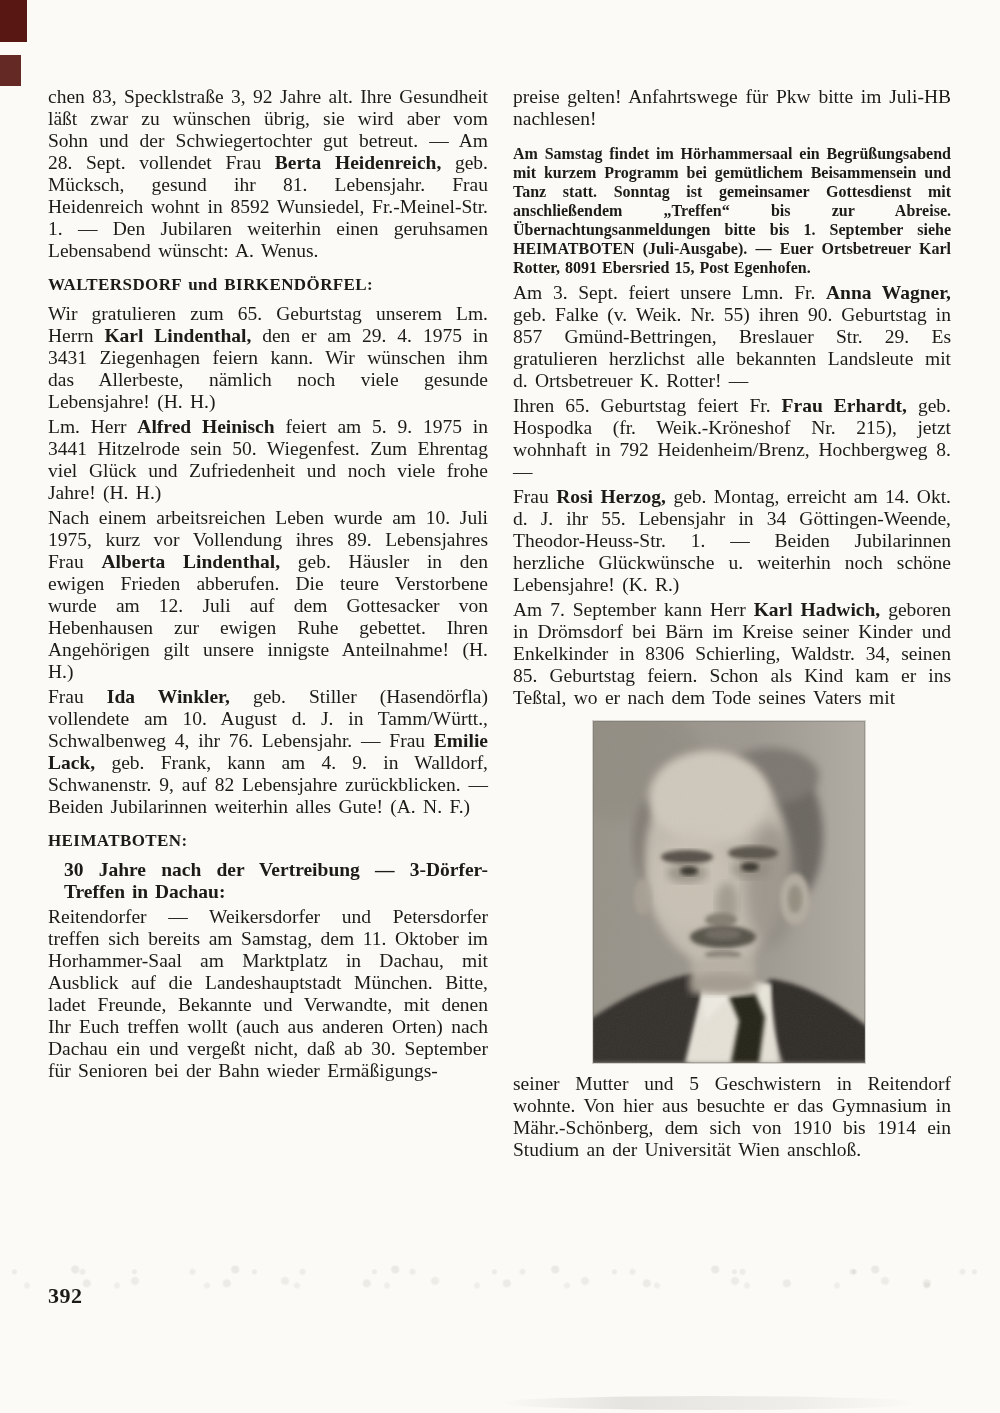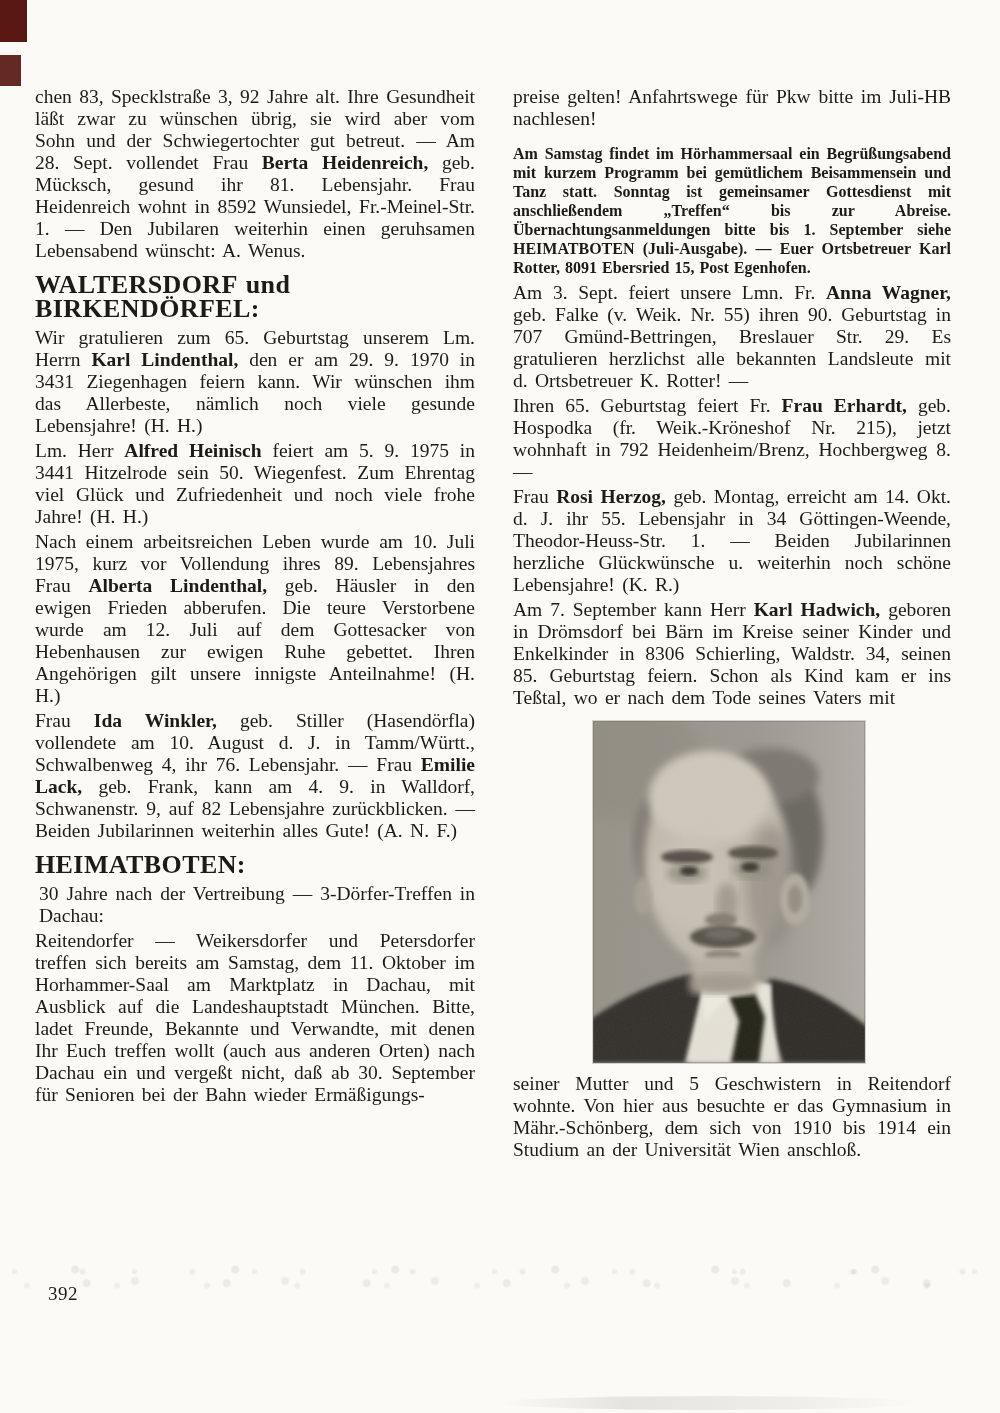--- a/index.html
+++ b/index.html
@@ -11,50 +11,50 @@
   body{
     width:1000px;height:1413px;
     background:var(--paper);
     font-family:"Liberation Serif", serif;
     color:var(--ink);
     position:relative;
     overflow:hidden;
   }
   .page{position:absolute;inset:0;}
   .col{position:absolute;top:86px;}
-  .col-left{left:35px;width:440px;}
+  .col-left{left:48px;width:440px;}
   .col-right{left:513px;width:438px;}
   .blk-paragraph{
     font-size:19.5px;line-height:22px;
     text-align:justify;margin:0 0 3px 0;
     word-spacing:2.5px;
   }
   .blk-paragraph .b, .blk-small .b, .b{font-weight:bold;}
   .blk-heading{
-    font-size:26px;line-height:24px;font-weight:bold;
+    font-size:17px;line-height:24px;font-weight:bold;
     margin:11px 0 6px 0;letter-spacing:.4px;word-spacing:2px;
   }
   .blk-subheading{
-    font-size:19.5px;line-height:22px;font-weight:normal;
-    text-align:justify;margin:0 0 3px 4px;word-spacing:2px;
+    font-size:19.5px;line-height:22px;font-weight:bold;
+    text-align:justify;margin:0 0 3px 16px;word-spacing:2px;
   }
   .blk-small{
     font-size:16px;line-height:19px;font-weight:bold;
     text-align:justify;margin:14px 0 5px 0;word-spacing:1px;
   }
   .photo-wrap{
     width:272px;height:342px;
     margin:12px 0 10px 80px;
     box-shadow:0 0 0 1px rgba(90,86,80,.25);
     position:relative;
   }
   .photo-wrap svg{display:block;width:272px;height:342px;}
   .page-number{
     position:absolute;left:48px;top:1283px;
-    font-size:19px;font-weight:normal;letter-spacing:.5px;
+    font-size:22px;font-weight:bold;letter-spacing:.5px;
   }
   .corner-mark-1{
     position:absolute;left:0;top:0;width:27px;height:42px;
     background:var(--mark);
   }
   .corner-mark-2{
     position:absolute;left:0;top:55px;width:21px;height:31px;
     background:var(--mark);opacity:.92;
   }
   .noise-band{
@@ -79,32 +79,32 @@
 <body>
 
 <div class="page">
 
   <div class="corner-mark-1"></div>
   <div class="corner-mark-2"></div>
 
   <div class="col col-left" id="col-left">
       <p class="blk-paragraph"><span>chen 83, Specklstraße 3, 92 Jahre alt. Ihre Gesundheit läßt zwar zu wünschen übrig, sie wird aber vom Sohn und der Schwiegertochter gut betreut. — Am 28. Sept. vollendet Frau </span><span class="b">Berta Heidenreich,</span><span> geb. Mücksch, gesund ihr 81. Lebensjahr. Frau Heidenreich wohnt in 8592 Wunsiedel, Fr.-Meinel-Str. 1. — Den Jubilaren weiterhin einen geruhsamen Lebensabend wünscht: A. Wenus.</span></p>
       <h2 class="blk-heading">WALTERSDORF und BIRKENDÖRFEL:</h2>
-      <p class="blk-paragraph"><span>Wir gratulieren zum 65. Geburtstag unserem Lm. Herrn </span><span class="b">Karl Lindenthal,</span><span> den er am 29. 9. 1970 in 3431 Ziegenhagen feiern kann. Wir wünschen ihm das Allerbeste, nämlich noch viele gesunde Lebensjahre! (H. H.)</span></p>
+      <p class="blk-paragraph"><span>Wir gratulieren zum 65. Geburtstag unserem Lm. Herrn </span><span class="b">Karl Lindenthal,</span><span> den er am 29. 4. 1975 in 3431 Ziegenhagen feiern kann. Wir wünschen ihm das Allerbeste, nämlich noch viele gesunde Lebensjahre! (H. H.)</span></p>
       <p class="blk-paragraph"><span>Lm. Herr </span><span class="b">Alfred Heinisch</span><span> feiert am 5. 9. 1975 in 3441 Hitzelrode sein 50. Wiegenfest. Zum Ehrentag viel Glück und Zufriedenheit und noch viele frohe Jahre! (H. H.)</span></p>
       <p class="blk-paragraph"><span>Nach einem arbeitsreichen Leben wurde am 10. Juli 1975, kurz vor Vollendung ihres 89. Lebensjahres Frau </span><span class="b">Alberta Lindenthal,</span><span> geb. Häusler in den ewigen Frieden abberufen. Die teure Verstorbene wurde am 12. Juli auf dem Gottesacker von Hebenhausen zur ewigen Ruhe gebettet. Ihren Angehörigen gilt unsere innigste Anteilnahme! (H. H.)</span></p>
       <p class="blk-paragraph"><span>Frau </span><span class="b">Ida Winkler,</span><span> geb. Stiller (Hasendörfla) vollendete am 10. August d. J. in Tamm/Württ., Schwalbenweg 4, ihr 76. Lebensjahr. — Frau </span><span class="b">Emilie Lack,</span><span> geb. Frank, kann am 4. 9. in Walldorf, Schwanenstr. 9, auf 82 Lebensjahre zurückblicken. — Beiden Jubilarinnen weiterhin alles Gute! (A. N. F.)</span></p>
       <h2 class="blk-heading">HEIMATBOTEN:</h2>
       <h3 class="blk-subheading">30 Jahre nach der Vertreibung — 3-Dörfer-Treffen in Dachau:</h3>
       <p class="blk-paragraph"><span>Reitendorfer — Weikersdorfer und Petersdorfer treffen sich bereits am Samstag, dem 11. Oktober im Horhammer-Saal am Marktplatz in Dachau, mit Ausblick auf die Landeshauptstadt München. Bitte, ladet Freunde, Bekannte und Verwandte, mit denen Ihr Euch treffen wollt (auch aus anderen Orten) nach Dachau ein und vergeßt nicht, daß ab 30. September für Senioren bei der Bahn wieder Ermäßigungs-</span></p>
     </div>
   <div class="col col-right" id="col-right">
       <p class="blk-paragraph"><span>preise gelten! Anfahrtswege für Pkw bitte im Juli-HB nachlesen!</span></p>
       <p class="blk-small"><span>Am Samstag findet im Hörhammersaal ein Begrüßungsabend mit kurzem Programm bei gemütlichem Beisammensein und Tanz statt. Sonntag ist gemeinsamer Gottesdienst mit anschließendem „Treffen“ bis zur Abreise. Übernachtungsanmeldungen bitte bis 1. September siehe HEIMATBOTEN (Juli-Ausgabe). — Euer Ortsbetreuer Karl </span><span class="b">Rotter,</span><span> 8091 Ebersried 15, Post Egenhofen.</span></p>
-      <p class="blk-paragraph"><span>Am 3. Sept. feiert unsere Lmn. Fr. </span><span class="b">Anna Wagner,</span><span> geb. Falke (v. Weik. Nr. 55) ihren 90. Geburtstag in 707 Gmünd-Bettringen, Breslauer Str. 29. Es gratulieren herzlichst alle bekannten Landsleute mit d. Ortsbetreuer K. Rotter! —</span></p>
+      <p class="blk-paragraph"><span>Am 3. Sept. feiert unsere Lmn. Fr. </span><span class="b">Anna Wagner,</span><span> geb. Falke (v. Weik. Nr. 55) ihren 90. Geburtstag in 857 Gmünd-Bettringen, Breslauer Str. 29. Es gratulieren herzlichst alle bekannten Landsleute mit d. Ortsbetreuer K. Rotter! —</span></p>
       <p class="blk-paragraph"><span>Ihren 65. Geburtstag feiert Fr. </span><span class="b">Frau Erhardt,</span><span> geb. Hospodka (fr. Weik.-Kröneshof Nr. 215), jetzt wohnhaft in 792 Heidenheim/Brenz, Hochbergweg 8. —</span></p>
       <p class="blk-paragraph"><span>Frau </span><span class="b">Rosi Herzog,</span><span> geb. Montag, erreicht am 14. Okt. d. J. ihr 55. Lebensjahr in 34 Göttingen-Weende, Theodor-Heuss-Str. 1. — Beiden Jubilarinnen herzliche Glückwünsche u. weiterhin noch schöne Lebensjahre! (K. R.)</span></p>
       <p class="blk-paragraph"><span>Am 7. September kann Herr </span><span class="b">Karl Hadwich,</span><span> geboren in Drömsdorf bei Bärn im Kreise seiner Kinder und Enkelkinder in 8306 Schierling, Waldstr. 34, seinen 85. Geburtstag feiern. Schon als Kind kam er ins Teßtal, wo er nach dem Tode seines Vaters mit</span></p>
   <div class="photo-wrap">
     <svg viewBox="0 0 272 342" xmlns="http://www.w3.org/2000/svg">
       <defs>
         <linearGradient id="pbg" x1="0" y1="0" x2="1" y2="0">
           <stop offset="0" stop-color="#989389"></stop>
           <stop offset="0.6" stop-color="#9d9890"></stop>
           <stop offset="1" stop-color="#b2ada4"></stop>

